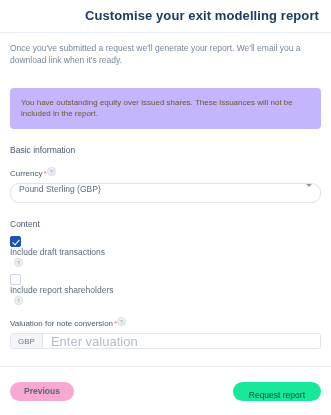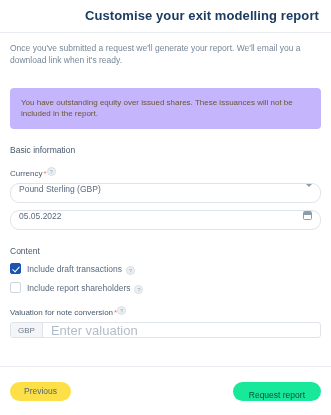--- a/index.html
+++ b/index.html
@@ -173,22 +173,23 @@
     font-family: "Liberation Sans", sans-serif;
     color: #5b6b7d;
     padding: 0 8px;
     background: transparent;
   }
   .input-group input::placeholder { color: #b3bdc8; }
 
   
   .checkbox-row {
     display: flex;
-    align-items: flex-end;
+    align-items: flex-start;
     margin-bottom: 8px;
+    flex-direction: column;
   }
   .cbox {
     width: 11px;
     height: 11px;
     border-radius: 2px;
     flex: none;
     margin-right: 6px;
     position: relative;
     border: 1px solid #cdd6df;
     background: #ffffff;
@@ -234,22 +235,23 @@
   .btn {
     border: none;
     border-radius: 12px;
     font-family: "Liberation Sans", sans-serif;
     font-size: 8.5px;
     cursor: pointer;
     height: 19px;
     padding: 0 14px;
   }
   .btn-secondary {
-    background: #fde047;
+    background: #f9a8d4;
     color: #55657a;
+    font-weight: bold;
   }
   .btn-primary {
     background: #17e89a;
     color: #0d4c40;
     padding: 8px 16px;
   }
 </style>
 </head>
 <body>
 
@@ -273,24 +275,20 @@
       </div>
       <span class="help-icon">?</span>
     </div>
     <div class="input-box">
       <span class="value">Pound Sterling (GBP)</span>
       <span class="caret-down"></span>
     </div>
   </div>
 
   <div class="field">
-    <div class="input-box">
-      <span class="value">05.05.2022</span>
-      <span class="cal-icon"></span>
-    </div>
   </div>
 
   <div class="section-heading">Content</div>
 
   <div class="checkbox-row">
     <span class="cbox checked"></span>
     <span class="cbox-label">Include draft transactions</span>
     <span class="help-icon inline">?</span>
   </div>
 

